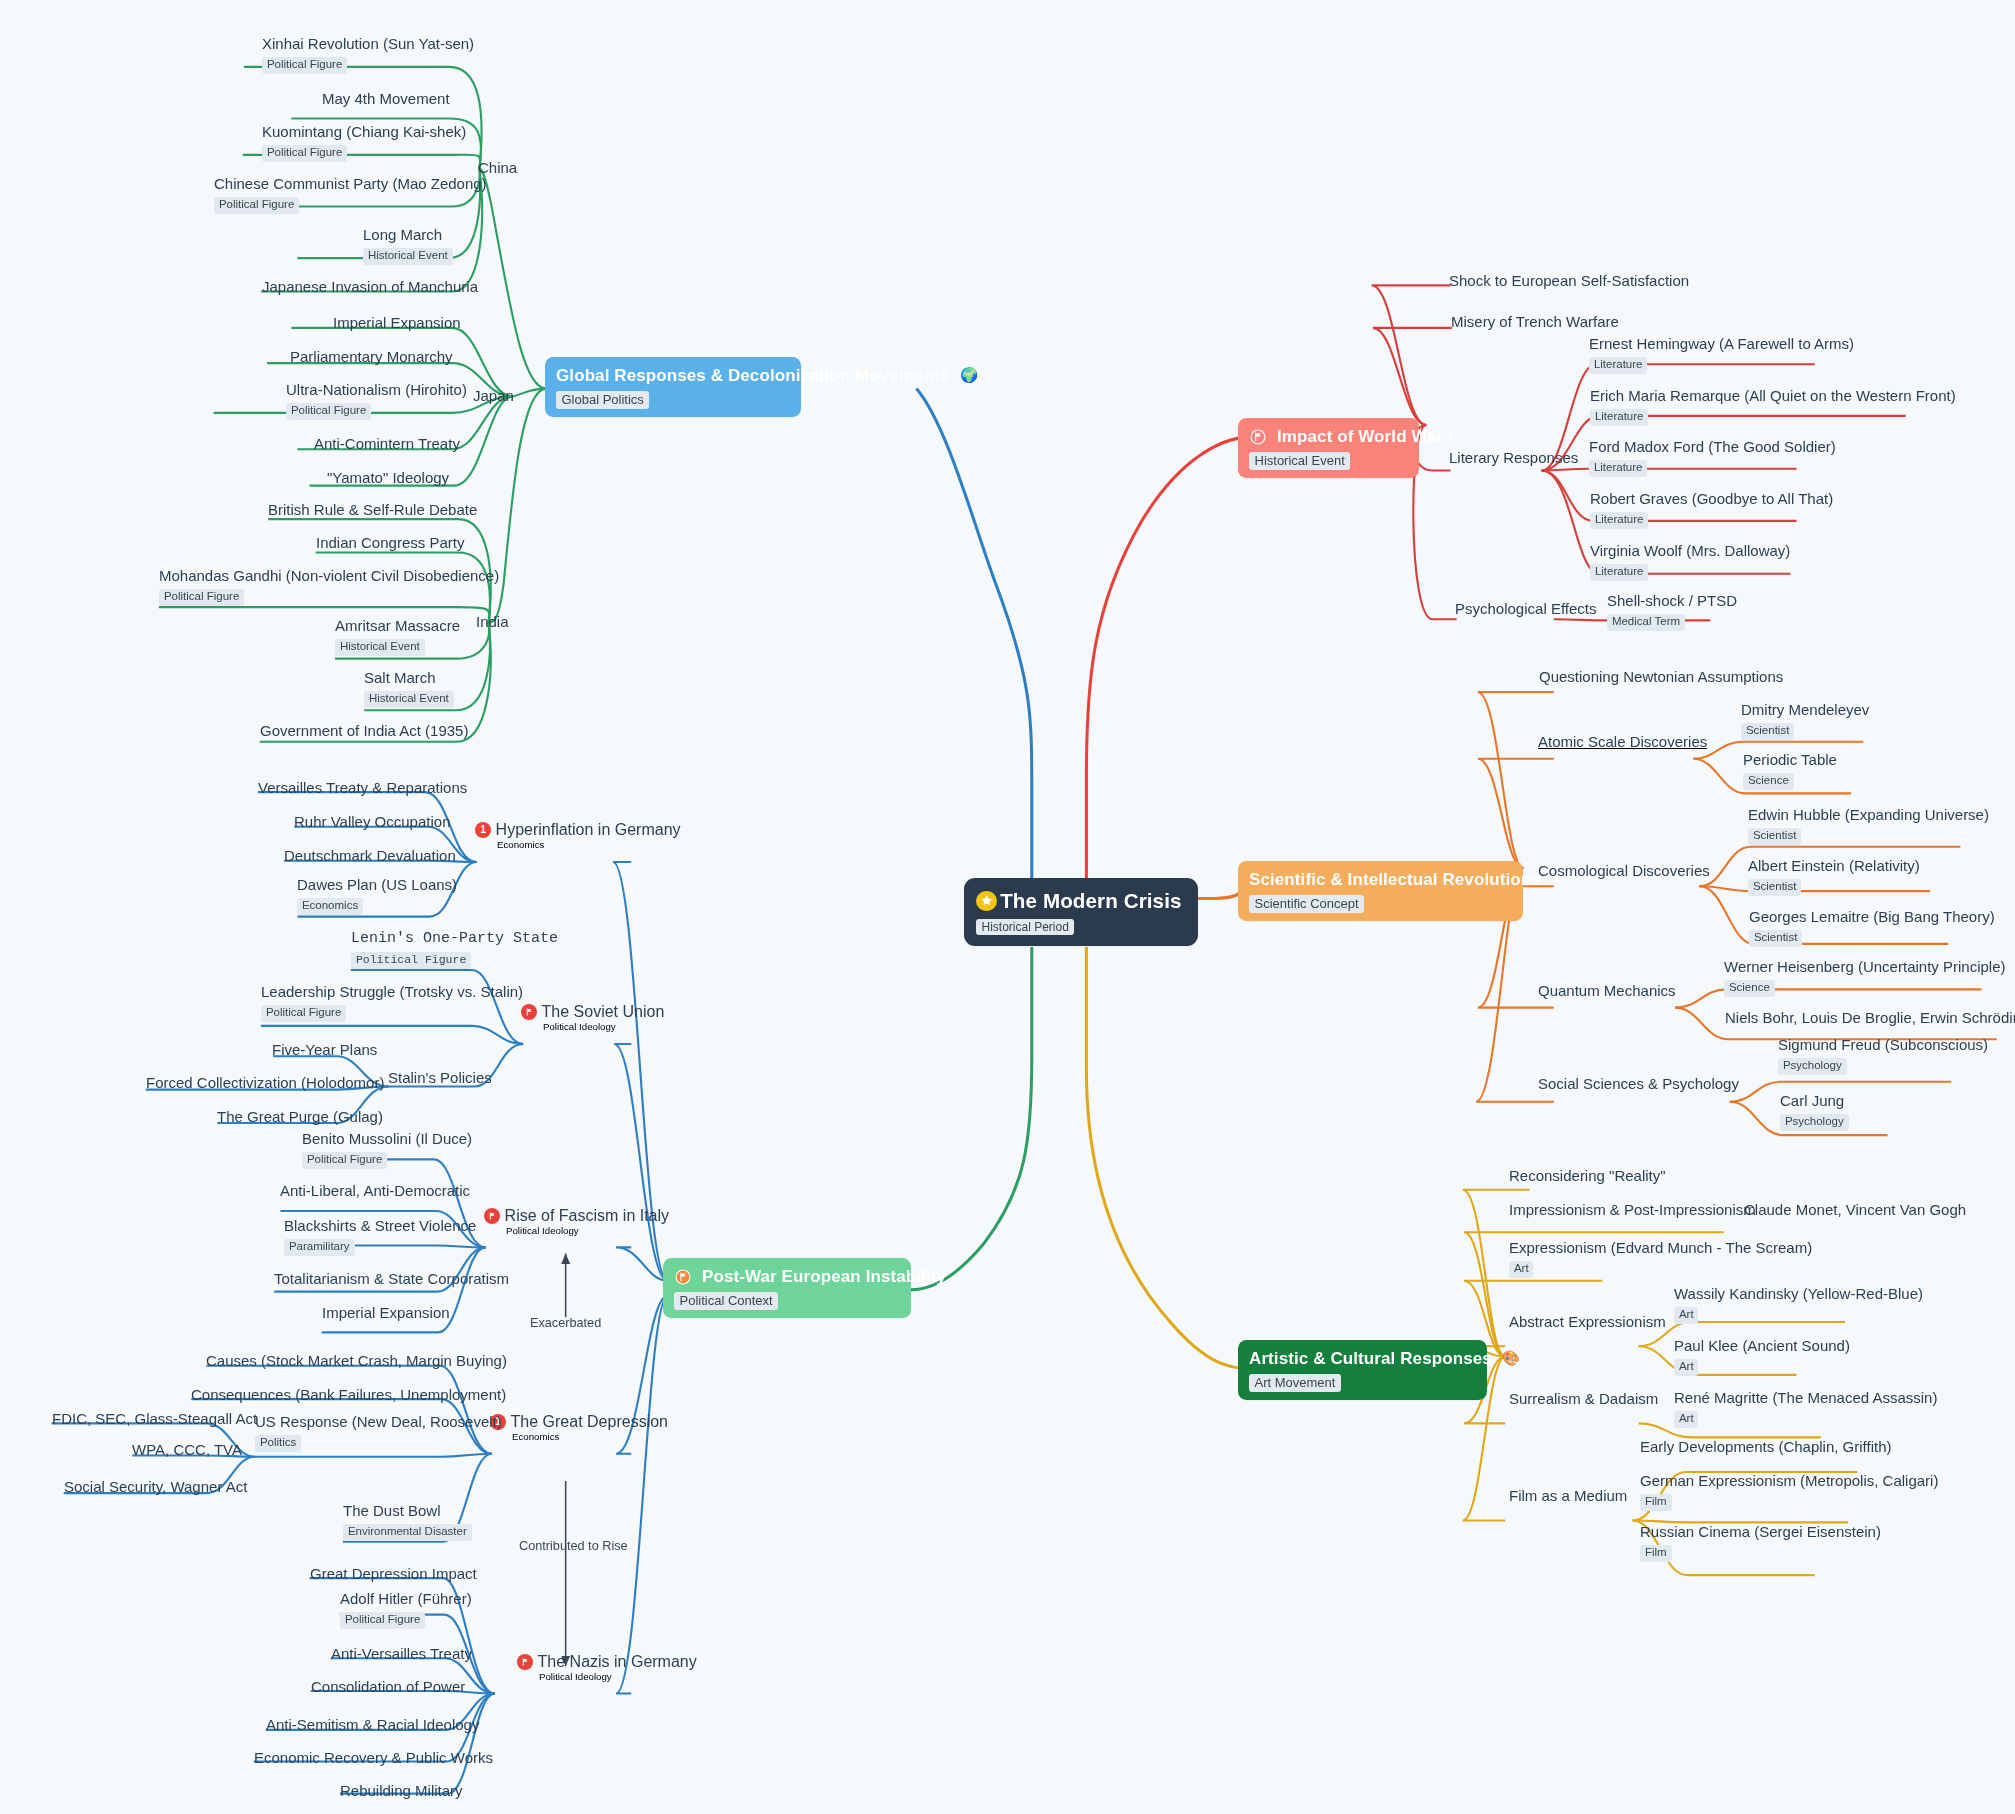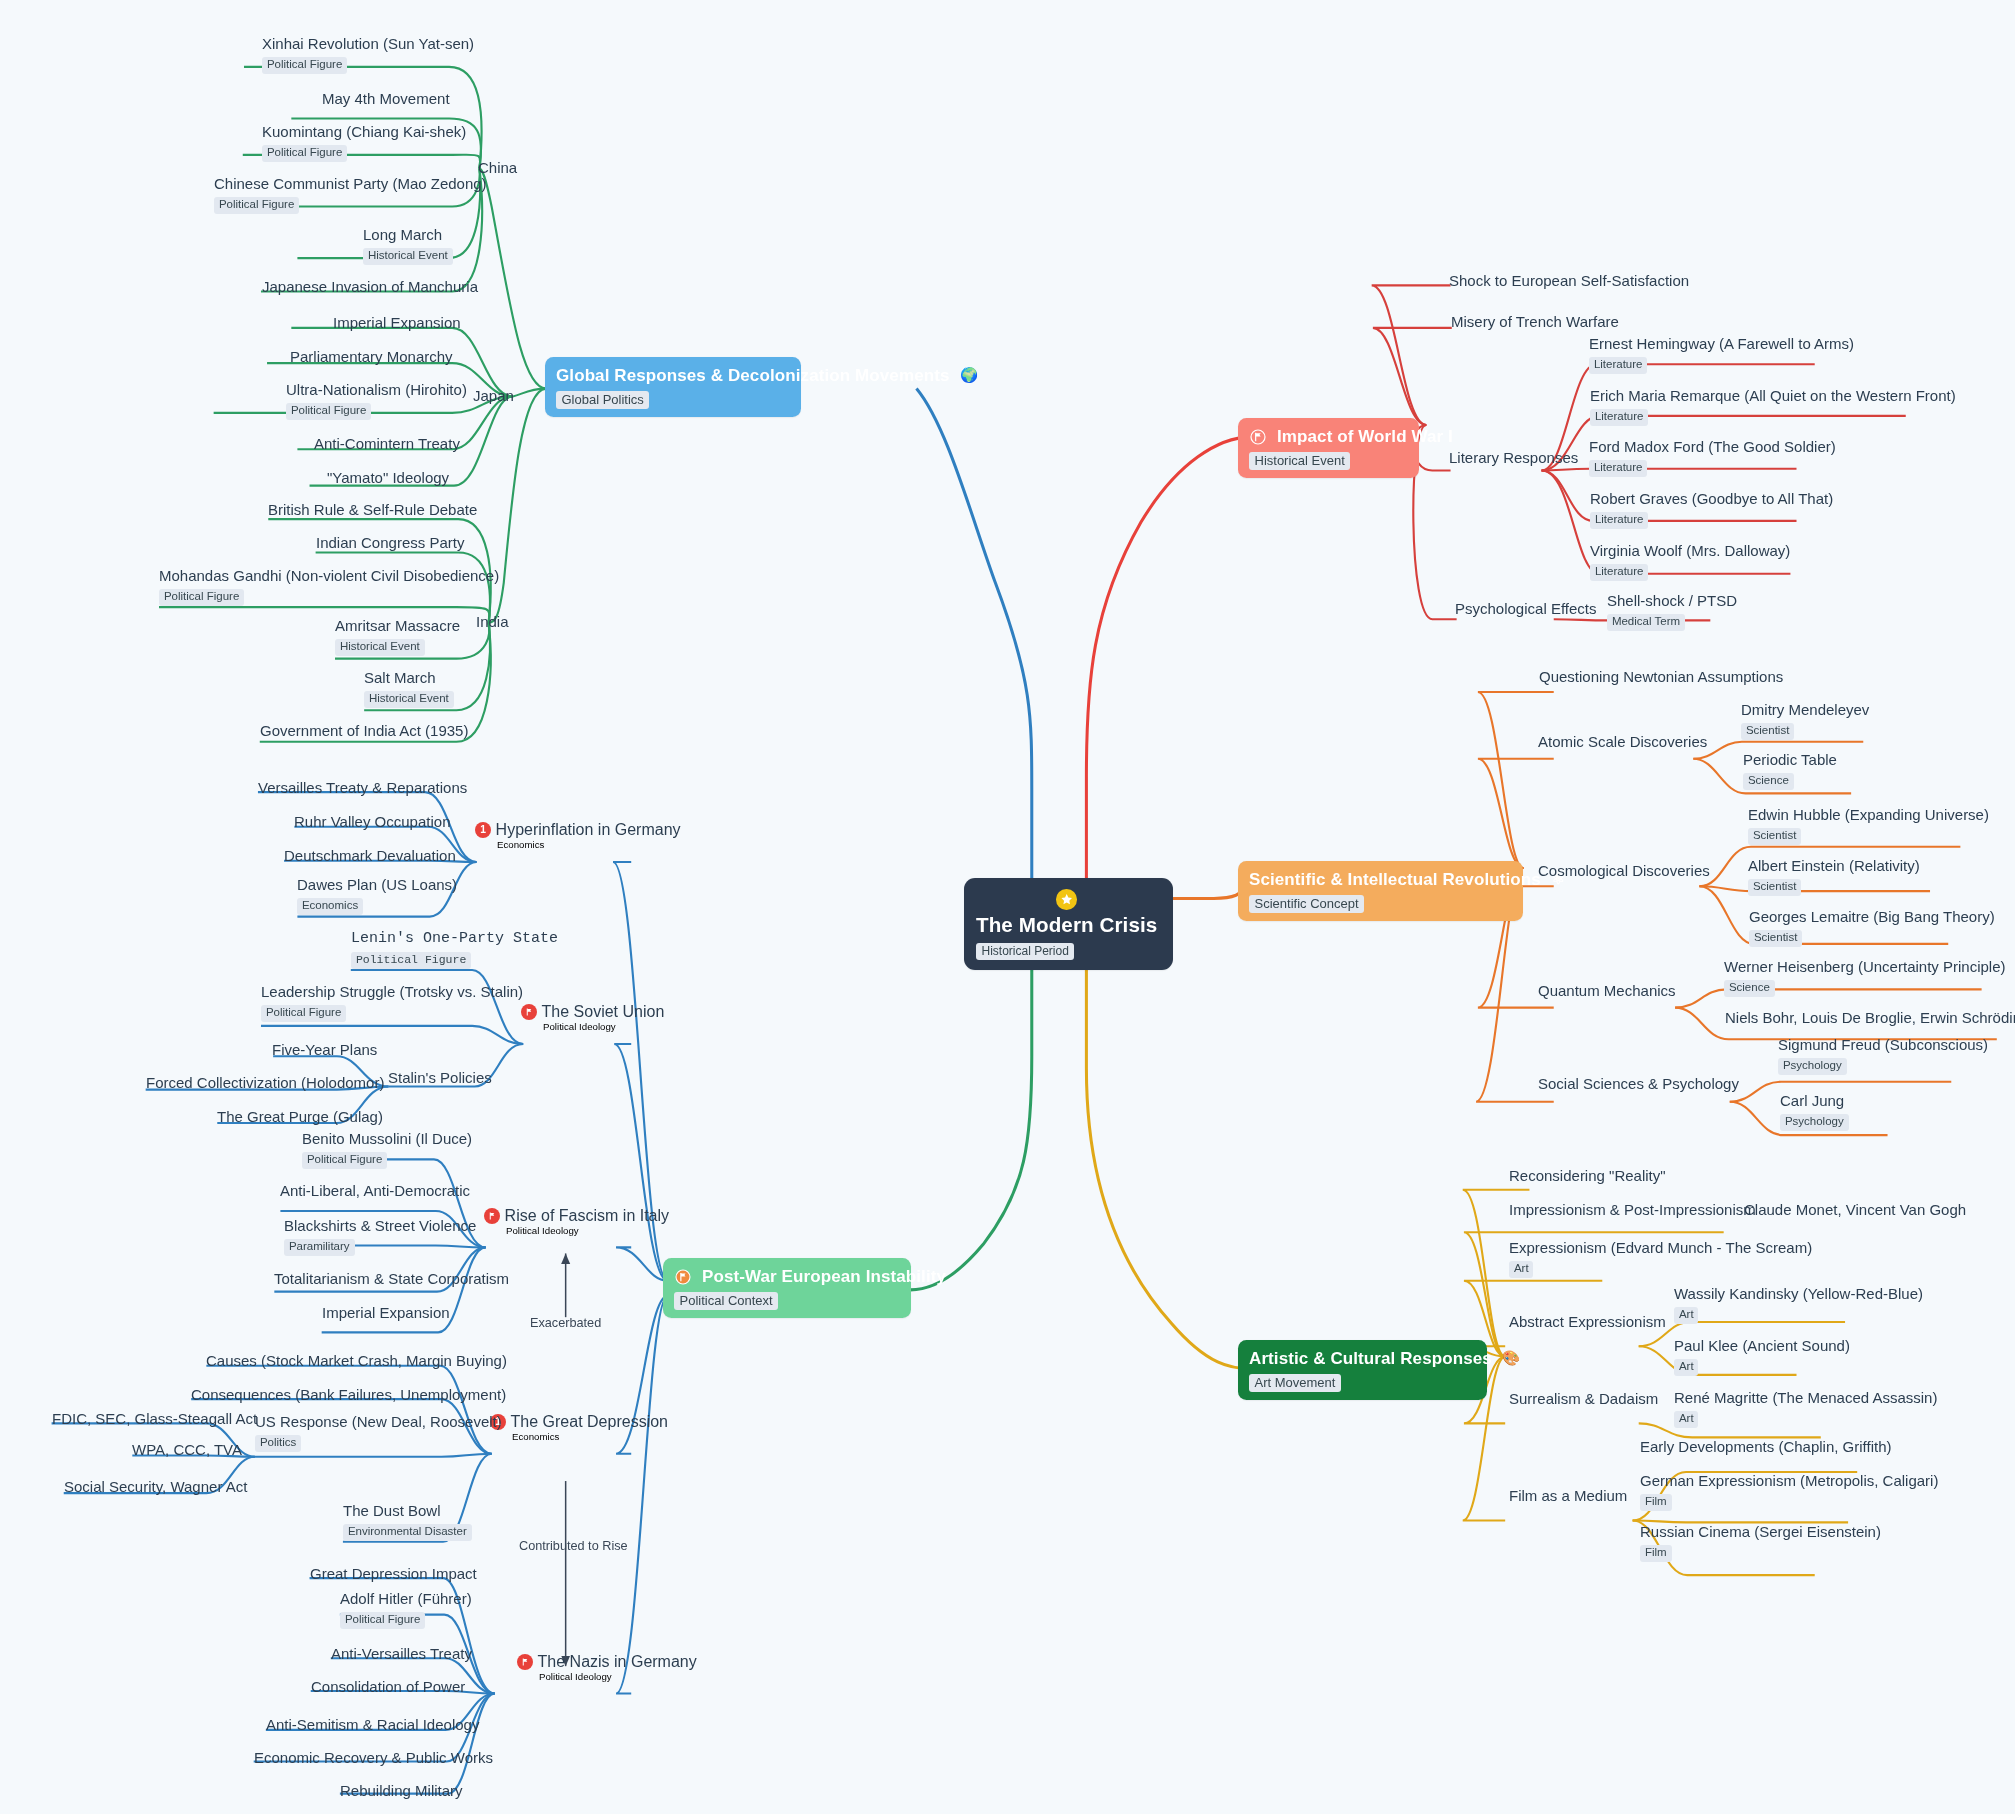--- a/index.html
+++ b/index.html
@@ -73,21 +73,21 @@
   .card .emoji { font-size:14.6px; line-height:1; }
   .card .ibadge {
     width:17px; height:17px; border-radius:50%;
     display:inline-flex;align-items:center;justify-content:center;flex:0 0 auto;
   }
 
   
   #root-node {
     background:#2c3a4e; border-radius:11px; padding:11px 16px 10.3px 12px;
   }
-  #root-node .title { font-size:20.6px; gap:3.6px;flex-direction:column; }
+  #root-node .title { font-size:20.6px; gap:3.6px; }
   #root-node .tag { background:#e4e9f0; font-size:12px; }
   #root-node .ibadge { width:20.6px;height:20.6px;background:#f2c413; }
 
   .card.blue   { background:#5ab0e8; }
   .card.red    { background:#f98378; }
   .card.orange { background:#f4ac5d; }
   .card.yellow { background:#15803d; }
   .card.green  { background:#6ed49a; }
 
   .card.blue .title, .card.red .title, .card.orange .title,
@@ -368,21 +368,21 @@
     <div class="title">
       <span>Scientific &amp; Intellectual Revolutions</span>
       <span class="emoji">⚛</span>
     </div>
     <span class="tag">Scientific Concept</span>
   </div>
 
   <div class="node leaf" style="left:1539px; top:668px;">
     <span class="txt">Questioning Newtonian Assumptions</span>
     </div>
-  <div class="node mid" style="left:1538px; top:733px;">
+  <div class="node mid" style="left:1538px; top:733px;text-decoration:underline;">
     <span class="txt">Atomic Scale Discoveries</span></div>
   <div class="node mid" style="left:1538px; top:862px;">
     <span class="txt">Cosmological Discoveries</span></div>
   <div class="node mid" style="left:1538px; top:982px;">
     <span class="txt">Quantum Mechanics</span></div>
   <div class="node mid" style="left:1538px; top:1075px;">
     <span class="txt">Social Sciences &amp; Psychology</span></div>
 
   <div class="node leaf" style="left:1741px; top:701px;">
     <span class="txt">Dmitry Mendeleyev</span>

